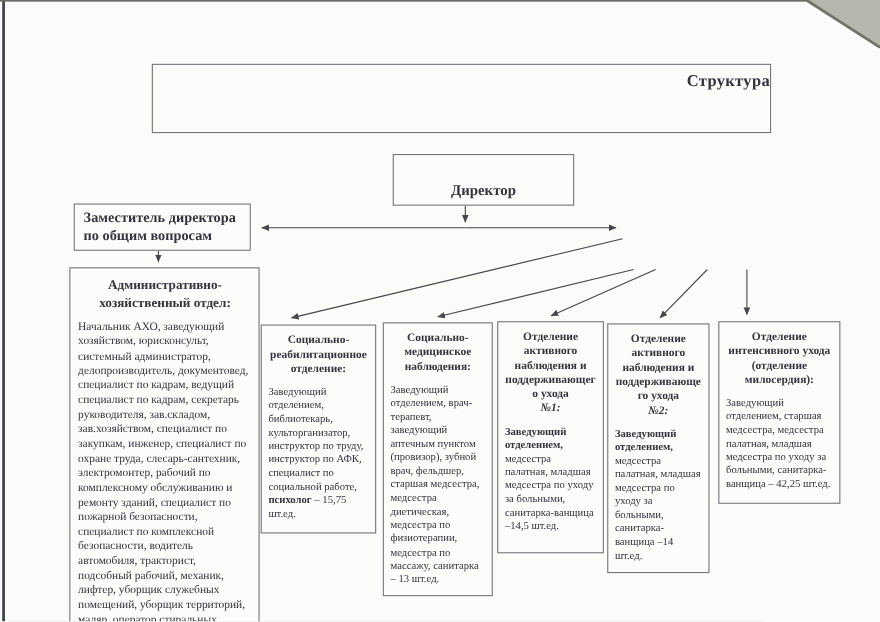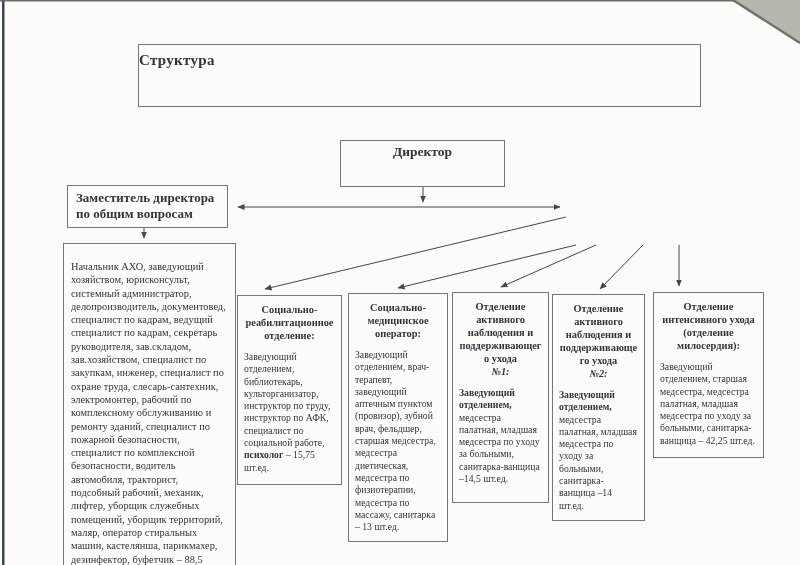--- a/index.html
+++ b/index.html
@@ -7,25 +7,25 @@
     position:relative; width:800px; height:565px; overflow:hidden;
     background:#fbfbf9; font-family:"Liberation Serif","DejaVu Serif",serif;
     color:#34343e;
   }
   .box {
     position:absolute; box-sizing:border-box;
     background:#fcfcfa; border:1px solid #75757a;
   }
   .connectors { position:absolute; left:0; top:0; width:800px; height:565px; }
 
-  .title-box { left:138px; top:44px; width:563px; height:63px; text-align:left; padding-top:5px; }
+  .title-box { left:138px; top:58px; width:563px; height:63px; text-align:right; padding-top:5px; }
   .title-main { font-size:15px; font-weight:bold; line-height:20px; letter-spacing:.3px; }
   .title-sub  { font-size:11.3px; font-weight:bold; line-height:15.5px; }
 
-  .director-box { left:340px; top:140px; width:165px; height:47px; text-align:center; padding-top:3px;
+  .director-box { left:357px; top:140px; width:165px; height:47px; text-align:center; padding-top:24px;
                   font-size:13.5px; font-weight:bold; }
 
   .deputy-left  { left:67px;  top:185px; width:161px; height:43px; text-align:left; padding:4px 8px 0 8px;
                   font-size:13px; font-weight:bold; line-height:16px; }
   .deputy-right { left:565px; top:181px; width:153px; height:64px; text-align:center; padding:5px 10px 0 10px;
                   font-size:11.4px; font-weight:bold; line-height:17px; }
 
   .admin-box { left:63px; top:243px; width:173px; height:340px; padding:8px 6px 0 7px; }
   .admin-title { font-size:12px; font-weight:bold; text-align:center; line-height:15.5px; }
   .admin-body  { margin-top:8px; font-size:10.4px; line-height:13.3px; }
@@ -78,31 +78,32 @@
   <div class="box director-box">
     <span>Директор</span>
   </div>
 
   <div class="box deputy-left">
     <span>Заместитель директора по общим вопросам</span>
   </div>
 
 
   <div class="box admin-box">
+    <div class="admin-title">Административно-хозяйственный отдел:</div>
     <div class="admin-body">Начальник АХО, заведующий хозяйством, юрисконсульт, системный администратор, делопроизводитель, документовед, специалист по кадрам, ведущий специалист по кадрам, секретарь руководителя, зав.складом, зав.хозяйством, специалист по закупкам, инженер, специалист по охране труда, слесарь-сантехник, электромонтер, рабочий по комплексному обслуживанию и ремонту зданий, специалист по пожарной безопасности, специалист по комплексной безопасности, водитель автомобиля, тракторист, подсобный рабочий, механик, лифтер, уборщик служебных помещений, уборщик территорий, маляр, оператор стиральных машин, кастелянша, парикмахер, дезинфектор, буфетчик – 88,5 шт.ед.</div>
   </div>
 
   <div class="box dept dept-1">
     <div class="dept-title">Социально-реабилитационное отделение:</div>
     <div class="dept-num"></div>
     <div class="dept-body"><span>Заведующий отделением, библиотекарь, культорганизатор, инструктор по труду, инструктор по АФК, специалист по социальной работе, </span><span class="b">психолог</span><span> – 15,75 шт.ед.</span></div>
   </div>
 
   <div class="box dept dept-2">
-    <div class="dept-title">Социально-медицинское оператор:</div>
+    <div class="dept-title">Социально-медицинское наблюдения:</div>
     <div class="dept-num"></div>
     <div class="dept-body"><span>Заведующий отделением, врач-терапевт, заведующий аптечным пунктом (провизор), зубной врач, фельдшер, старшая медсестра, медсестра диетическая, медсестра по физиотерапии, медсестра по массажу, санитарка – 13 шт.ед.</span><span class="b"></span><span></span></div>
   </div>
 
   <div class="box dept dept-3">
     <div class="dept-title">Отделение активного наблюдения и поддерживающего ухода</div>
     <div class="dept-num">№1:</div>
     <div class="dept-body"><span class="b">Заведующий отделением,</span><span> медсестра палатная, младшая медсестра по уходу за больными, санитарка-ванщица –14,5 шт.ед.</span></div>
   </div>
 

